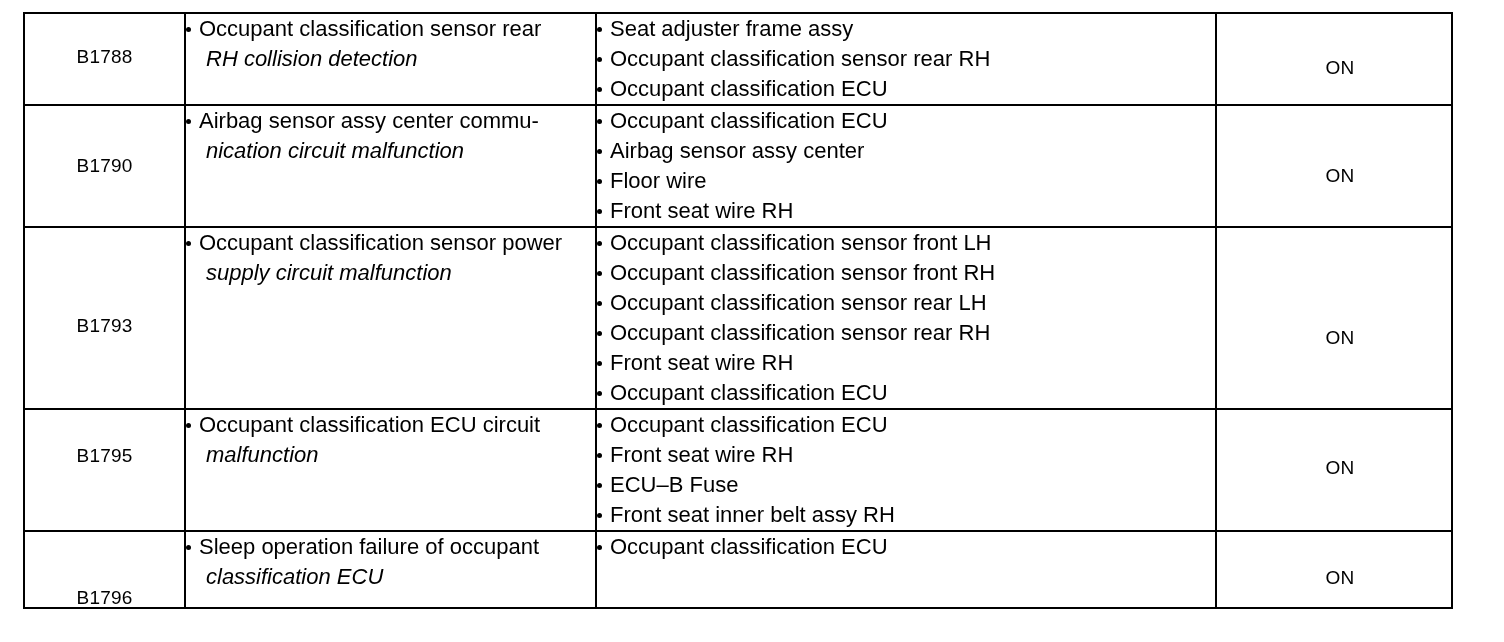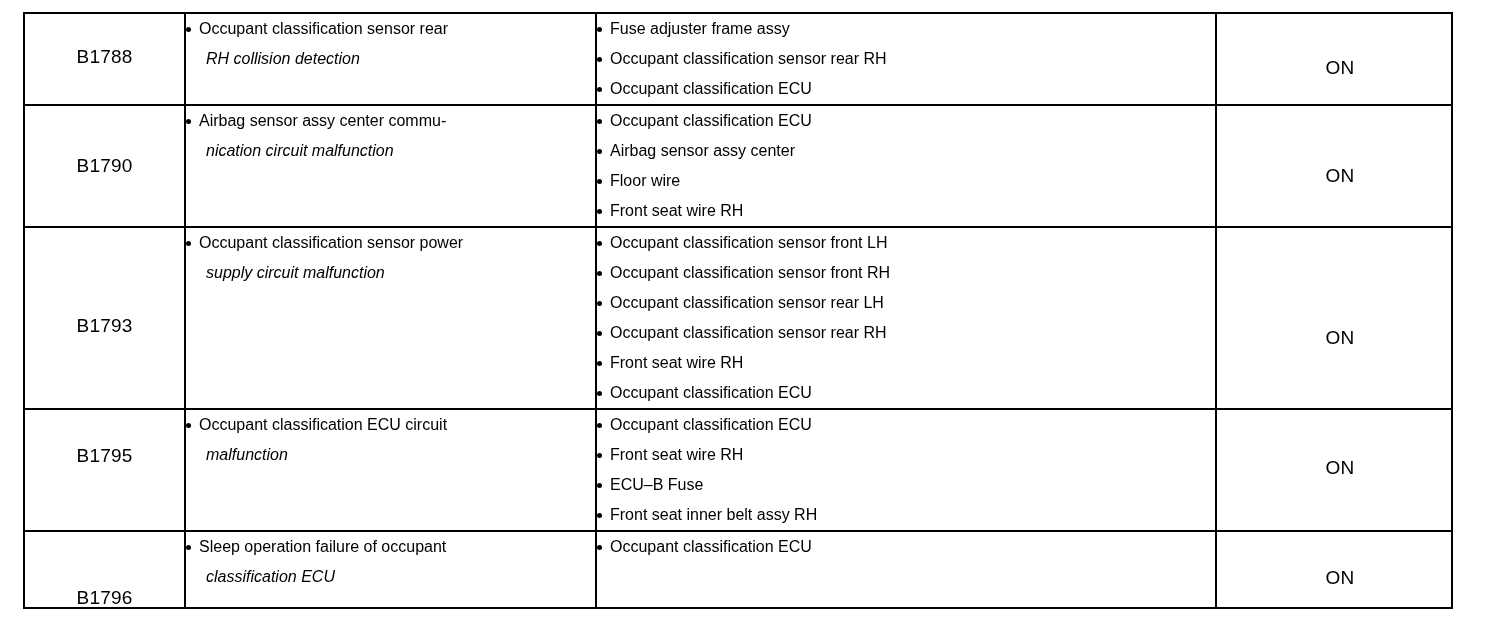--- a/index.html
+++ b/index.html
@@ -60,21 +60,21 @@
   
   tr.r0 td.code .codetext { padding-top: 33px; }
   tr.r1 td.code .codetext { padding-top: 50px; }
   tr.r2 td.code .codetext { padding-top: 88px; }
   tr.r3 td.code .codetext { padding-top: 36px; }
   tr.r4 td.code .codetext { padding-top: 8px; margin-top: 48px; }
 
   
   td.list {
     padding: 10px 8px 6px 8px;
-    font-size: 16px;
+    font-size: 22px;
   }
   ul.bl {
     list-style: none;
     margin: 0;
     padding: 0;
   }
   ul.bl li {
     position: relative;
     padding-left: 13px;
     line-height: 30px;
@@ -132,21 +132,21 @@
           <td class="code">
             <span class="codetext">B1788</span>
           </td>
           <td class="list">
             <ul class="bl">
               <li><span class="bullet"></span><span class="txt">Occupant classification sensor rear</span><span class="cont">RH collision detection</span></li>
             </ul>
           </td>
           <td class="list">
             <ul class="bl">
-              <li><span class="bullet"></span><span class="txt">Fuse adjuster frame assy</span></li>
+              <li><span class="bullet"></span><span class="txt">Seat adjuster frame assy</span></li>
               <li><span class="bullet"></span><span class="txt">Occupant classification sensor rear RH</span></li>
               <li><span class="bullet"></span><span class="txt">Occupant classification ECU</span></li>
             </ul>
           </td>
           <td class="mil">
             <span class="miltext">ON</span>
           </td>
         </tr>
         <tr class="r1">
           <td class="code">

